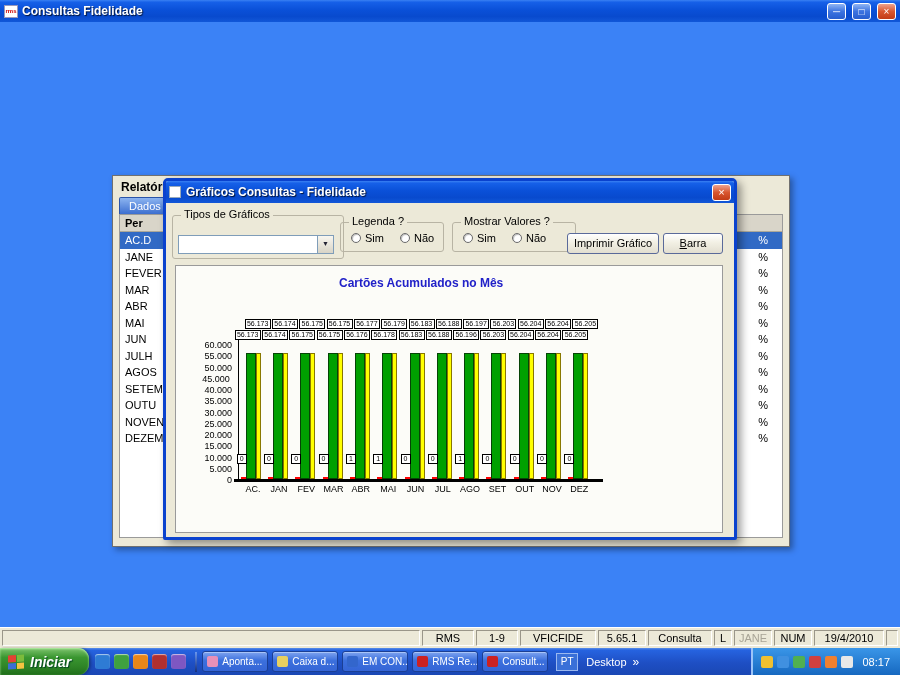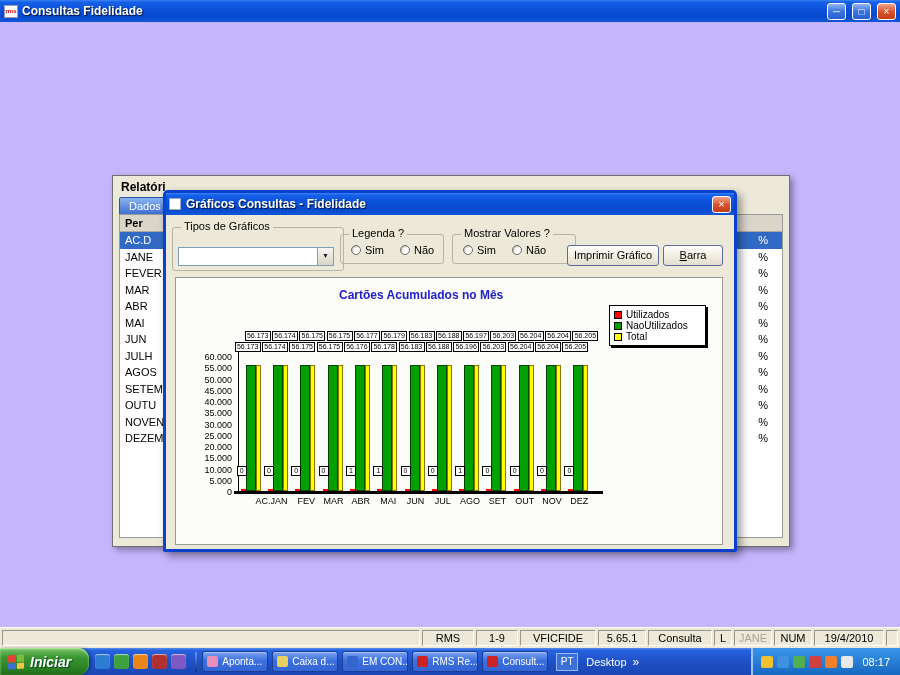--- a/index.html
+++ b/index.html
@@ -1,17 +1,17 @@
 <!DOCTYPE html>
 <html><head>
 <meta charset="utf-8">
 <style>
   * { margin:0; padding:0; box-sizing:border-box; }
   body { font-family:"Liberation Sans", sans-serif; background:#555; }
-  .screen { position:relative; width:900px; height:675px; background:#c4b5fd; overflow:hidden; }
+  .screen { position:relative; width:900px; height:675px; background:#3b82f6; overflow:hidden; }
 
   
   .titlebar { position:absolute; left:0; top:0; width:900px; height:22px;
     background:linear-gradient(180deg,#3a81f3 0%,#1660e8 10%,#0a50d8 45%,#084ace 75%,#1157d8 100%);
     display:flex; align-items:center; padding:0 4px; gap:4px; }
   .app-icon { width:14px; height:13px; background:#fff; border:1px solid #99b; font-size:6px; font-weight:bold;
     color:#c00; text-align:center; line-height:11px; }
   .titlebar-title { flex:1; color:#fff; font-weight:bold; font-size:12px; text-shadow:1px 1px 1px #013; }
   .cap-btn { width:19px; height:17px; margin-left:2px; border:1px solid #fff; border-radius:3px; color:#fff;
     font-size:10px; line-height:15px; text-align:center;
@@ -44,21 +44,21 @@
     border:1px solid #9a9a9a; overflow:hidden; }
   .rep-header { height:17px; background:#D9D5C9; border-bottom:1px solid #ACA899; font-weight:bold;
     font-size:11px; padding:2px 5px; }
   .rep-row { height:16.5px; font-size:11px; padding:1px 5px; display:flex; justify-content:space-between;
     align-items:center; color:#000; }
   .rep-row.sel { background:#316AC5; color:#fff; }
   .rep-pct { padding-right:9px; }
 
   
   .dialog { position:absolute; left:163px; top:178px; width:574px; height:362px; background:#ECE9D8;
-    border:3px solid #0A42CE; border-radius:5px 5px 2px 2px; box-shadow:4px 4px 8px rgba(0,0,0,.4);margin-top:12px; }
+    border:3px solid #0A42CE; border-radius:5px 5px 2px 2px; box-shadow:4px 4px 8px rgba(0,0,0,.4); }
   .dlg-titlebar { position:absolute; left:0; top:0; width:568px; height:22px; border-radius:2px 2px 0 0;
     background:linear-gradient(180deg,#3a81f3 0%,#1660e8 10%,#0a50d8 45%,#084ace 75%,#1157d8 100%);
     display:flex; align-items:center; padding:0 3px; gap:5px; }
   .dlg-icon { width:12px; height:12px; background:#fff; border:1px solid #9ab; }
   .dlg-title { flex:1; color:#fff; font-weight:bold; font-size:12px; text-shadow:1px 1px 1px #013; }
   .dlg-close { width:19px; height:17px; border:1px solid #fff; border-radius:3px; color:#fff; font-size:11px;
     line-height:15px; text-align:center; background:linear-gradient(180deg,#eda28e 0%,#d8562f 50%,#c23b16 100%); }
 
   .group { position:absolute; border:1px solid #B8B4A4; border-radius:3px; }
   .group-caption { position:absolute; top:-8px; left:8px; background:#ECE9D8; font-size:11px; padding:0 3px; white-space:nowrap; }
@@ -254,56 +254,42 @@
             <span>Não</span>
           </label>
       </div>
     </div>
 
     <div class="xp-btn" style="left:401px; top:52px; width:92px;">Imprimir Gráfico</div>
     <div class="xp-btn btn-sair" style="left:497px; top:52px; width:60px;">Barra</div>
 
     <div class="chart-panel">
       <div class="chart-title">Cartões Acumulados no Mês</div>
-      <div class="chart-legend">
-        <div class="leg-item">
-            <span class="leg-sw" style="background: rgb(255, 0, 0);"></span>
-            <span>Utilizados</span>
-          </div>
-        <div class="leg-item">
-            <span class="leg-sw" style="background: rgb(0, 160, 0);"></span>
-            <span>NaoUtilizados</span>
-          </div>
-        <div class="leg-item">
-            <span class="leg-sw" style="background: rgb(255, 255, 0);"></span>
-            <span>Total</span>
-          </div>
-      </div>
     <div class="yl" style="left: 0px; top: 74px; width: 56px;">60.000</div>
         <div class="yl" style="left: 0px; top: 85.25px; width: 56px;">55.000</div>
         <div class="yl" style="left: 0px; top: 96.5px; width: 56px;">50.000</div>
-        <div class="yl" style="left: 0px; top: 107.75px; width: 56px;">45.000</div>
+        <div class="yl" style="left: 12px; top: 107.75px; width: 56px; text-align: center;">45.000</div>
         <div class="yl" style="left: 0px; top: 119px; width: 56px;">40.000</div>
         <div class="yl" style="left: 0px; top: 130.25px; width: 56px;">35.000</div>
         <div class="yl" style="left: 0px; top: 141.5px; width: 56px;">30.000</div>
         <div class="yl" style="left: 0px; top: 152.75px; width: 56px;">25.000</div>
         <div class="yl" style="left: 0px; top: 164px; width: 56px;">20.000</div>
         <div class="yl" style="left: 0px; top: 175.25px; width: 56px;">15.000</div>
         <div class="yl" style="left: 0px; top: 186.5px; width: 56px;">10.000</div>
         <div class="yl" style="left: 0px; top: 197.75px; width: 56px;">5.000</div>
         <div class="yl" style="left: 0px; top: 209px; width: 56px;">0</div>
         <div class="axis-v" style="left: 62px; top: 72px; height: 141px;"></div>
         <div class="axis-h" style="left: 58px; top: 213px; width: 369px; height: 3px;"></div>
         <div class="bar" style="left: 64.6538px; top: 211px; width: 5px; height: 2px; background: rgb(255, 0, 0);"></div>
         <div class="bar b-edge" style="left: 69.6538px; top: 86.6107px; width: 10px; height: 126.389px; background: rgb(0, 160, 0);"></div>
         <div class="bar b-edge2" style="left: 79.6538px; top: 86.6107px; width: 5px; height: 126.389px; background: rgb(255, 255, 0);"></div>
         <div class="vbox" style="left: 68.6538px; top: 53px; width: 26px; height: 10px;">56.173</div>
         <div class="vbox" style="left: 58.6538px; top: 64px; width: 26px; height: 10px;">56.173</div>
         <div class="vbox" style="left: 60.6538px; top: 188px; width: 10px; height: 10px;">0</div>
-        <div class="xl" style="left: 72px; top: 218px; width: 30px;">AC.</div>
+        <div class="xl" style="left: 62px; top: 218px; width: 30px;">AC.</div>
         <div class="bar" style="left: 91.9615px; top: 211px; width: 5px; height: 2px; background: rgb(255, 0, 0);"></div>
         <div class="bar b-edge" style="left: 96.9615px; top: 86.6085px; width: 10px; height: 126.391px; background: rgb(0, 160, 0);"></div>
         <div class="bar b-edge2" style="left: 106.962px; top: 86.6085px; width: 5px; height: 126.391px; background: rgb(255, 255, 0);"></div>
         <div class="vbox" style="left: 95.9615px; top: 53px; width: 26px; height: 10px;">56.174</div>
         <div class="vbox" style="left: 85.9615px; top: 64px; width: 26px; height: 10px;">56.174</div>
         <div class="vbox" style="left: 87.9615px; top: 188px; width: 10px; height: 10px;">0</div>
         <div class="xl" style="left: 87.9615px; top: 218px; width: 30px;">JAN</div>
         <div class="bar" style="left: 119.269px; top: 211px; width: 5px; height: 2px; background: rgb(255, 0, 0);"></div>
         <div class="bar b-edge" style="left: 124.269px; top: 86.6063px; width: 10px; height: 126.394px; background: rgb(0, 160, 0);"></div>
         <div class="bar b-edge2" style="left: 134.269px; top: 86.6063px; width: 5px; height: 126.394px; background: rgb(255, 255, 0);"></div>

